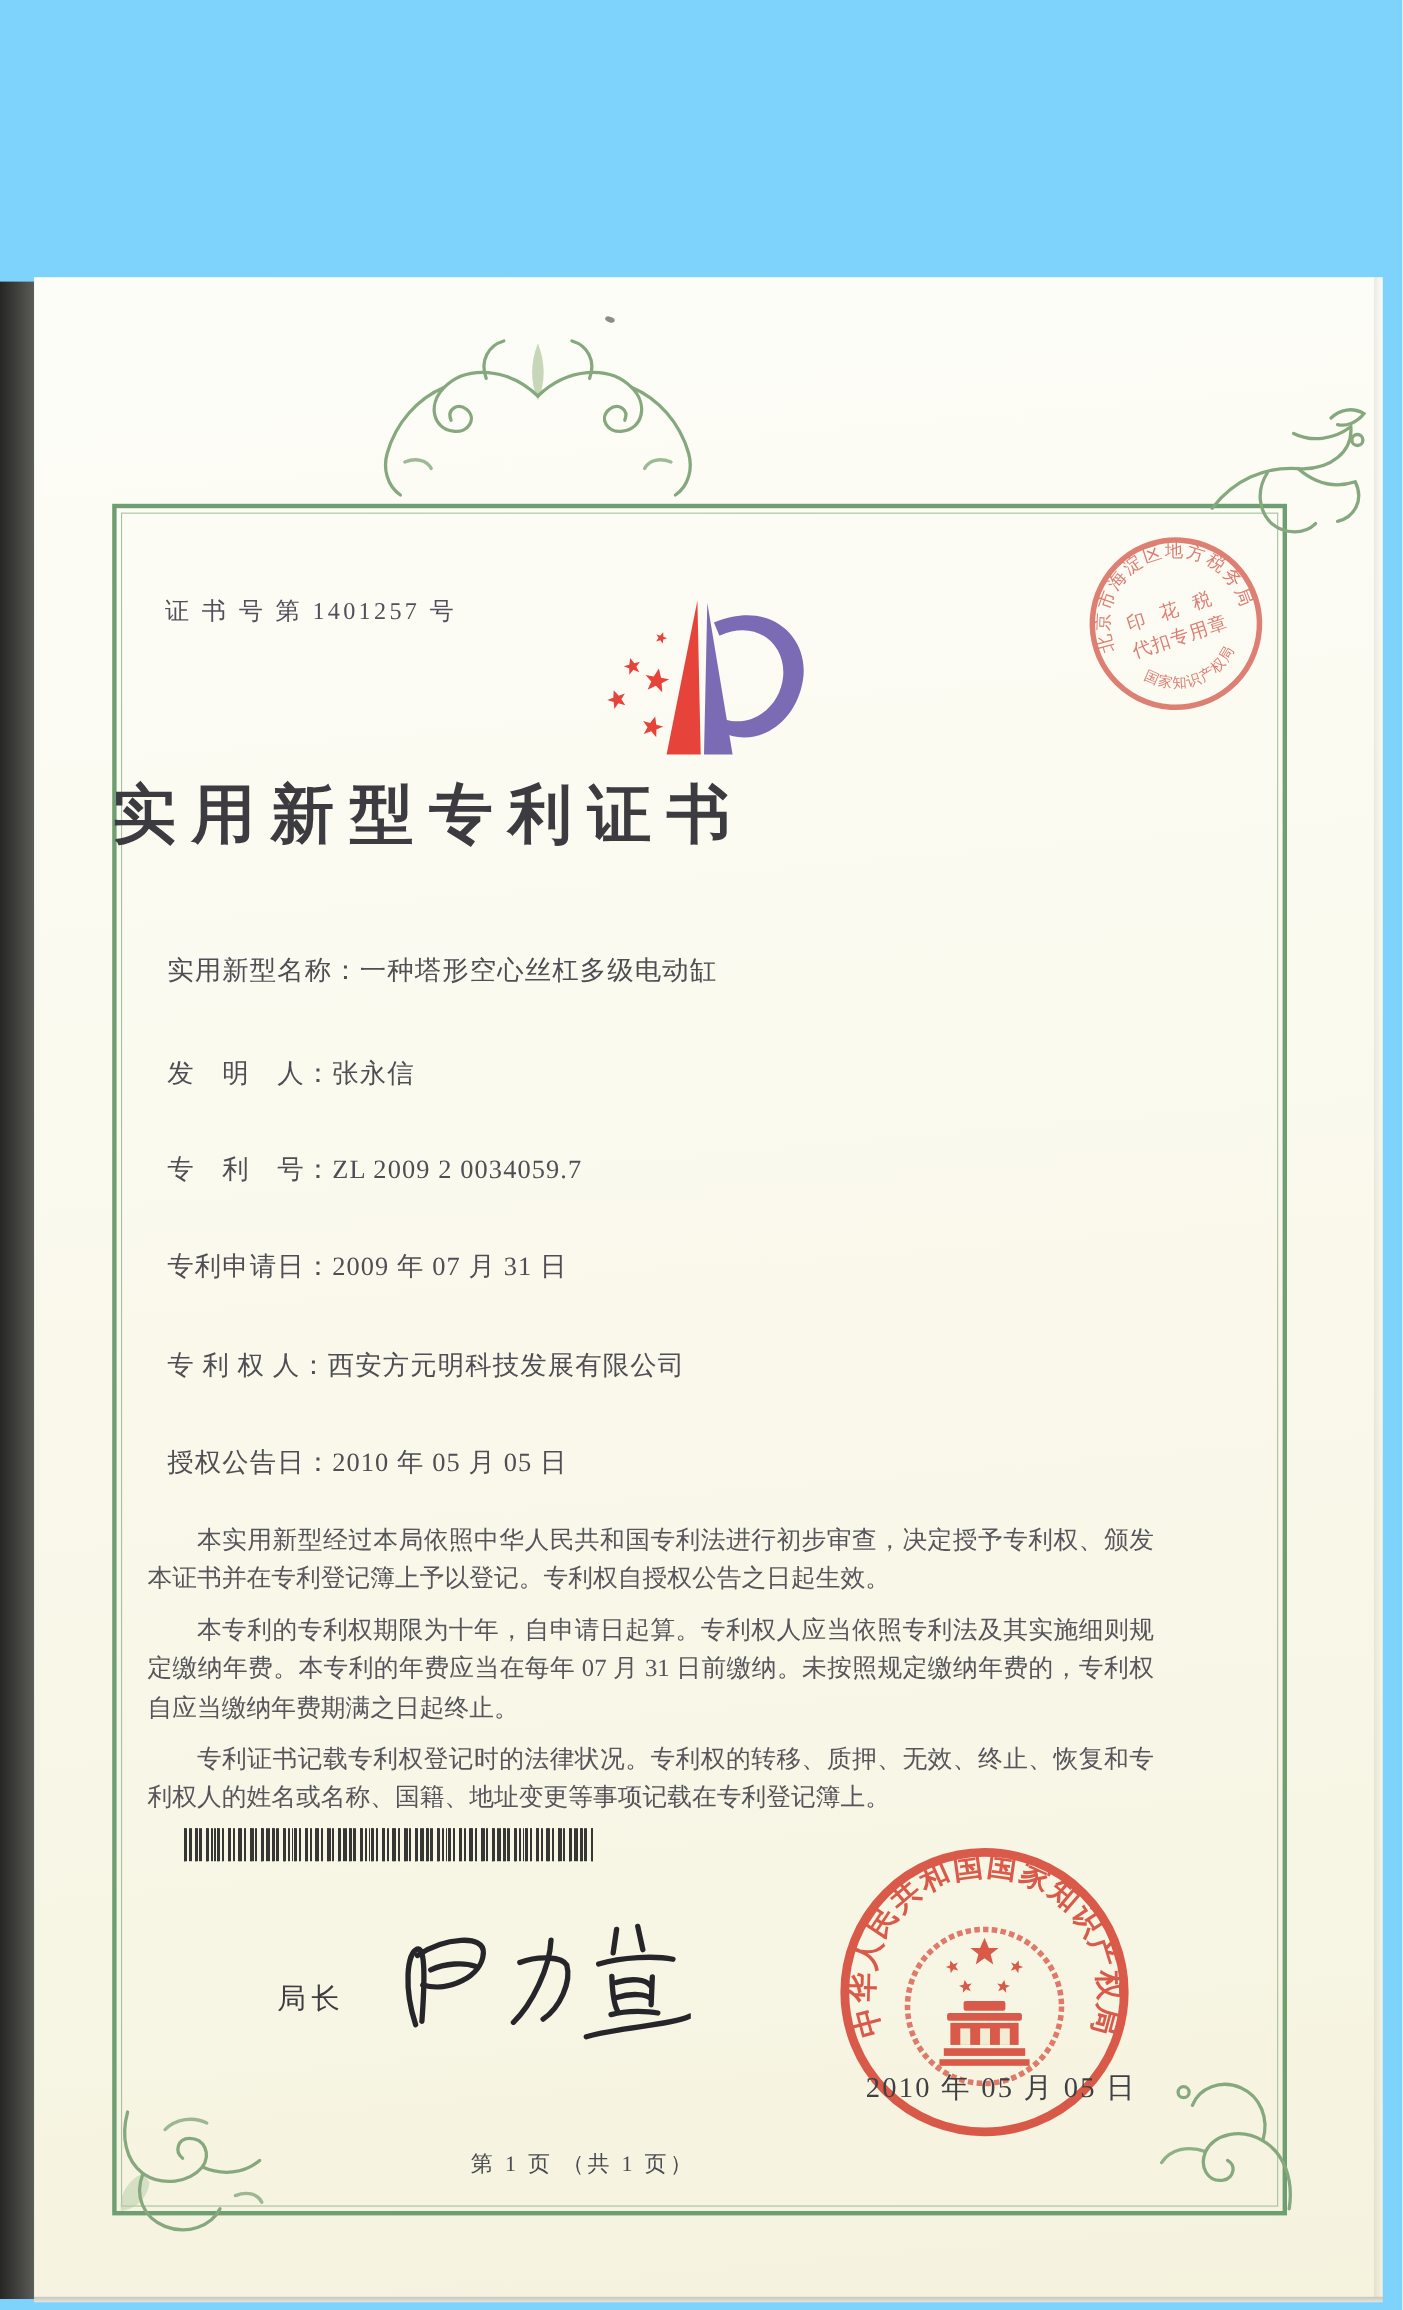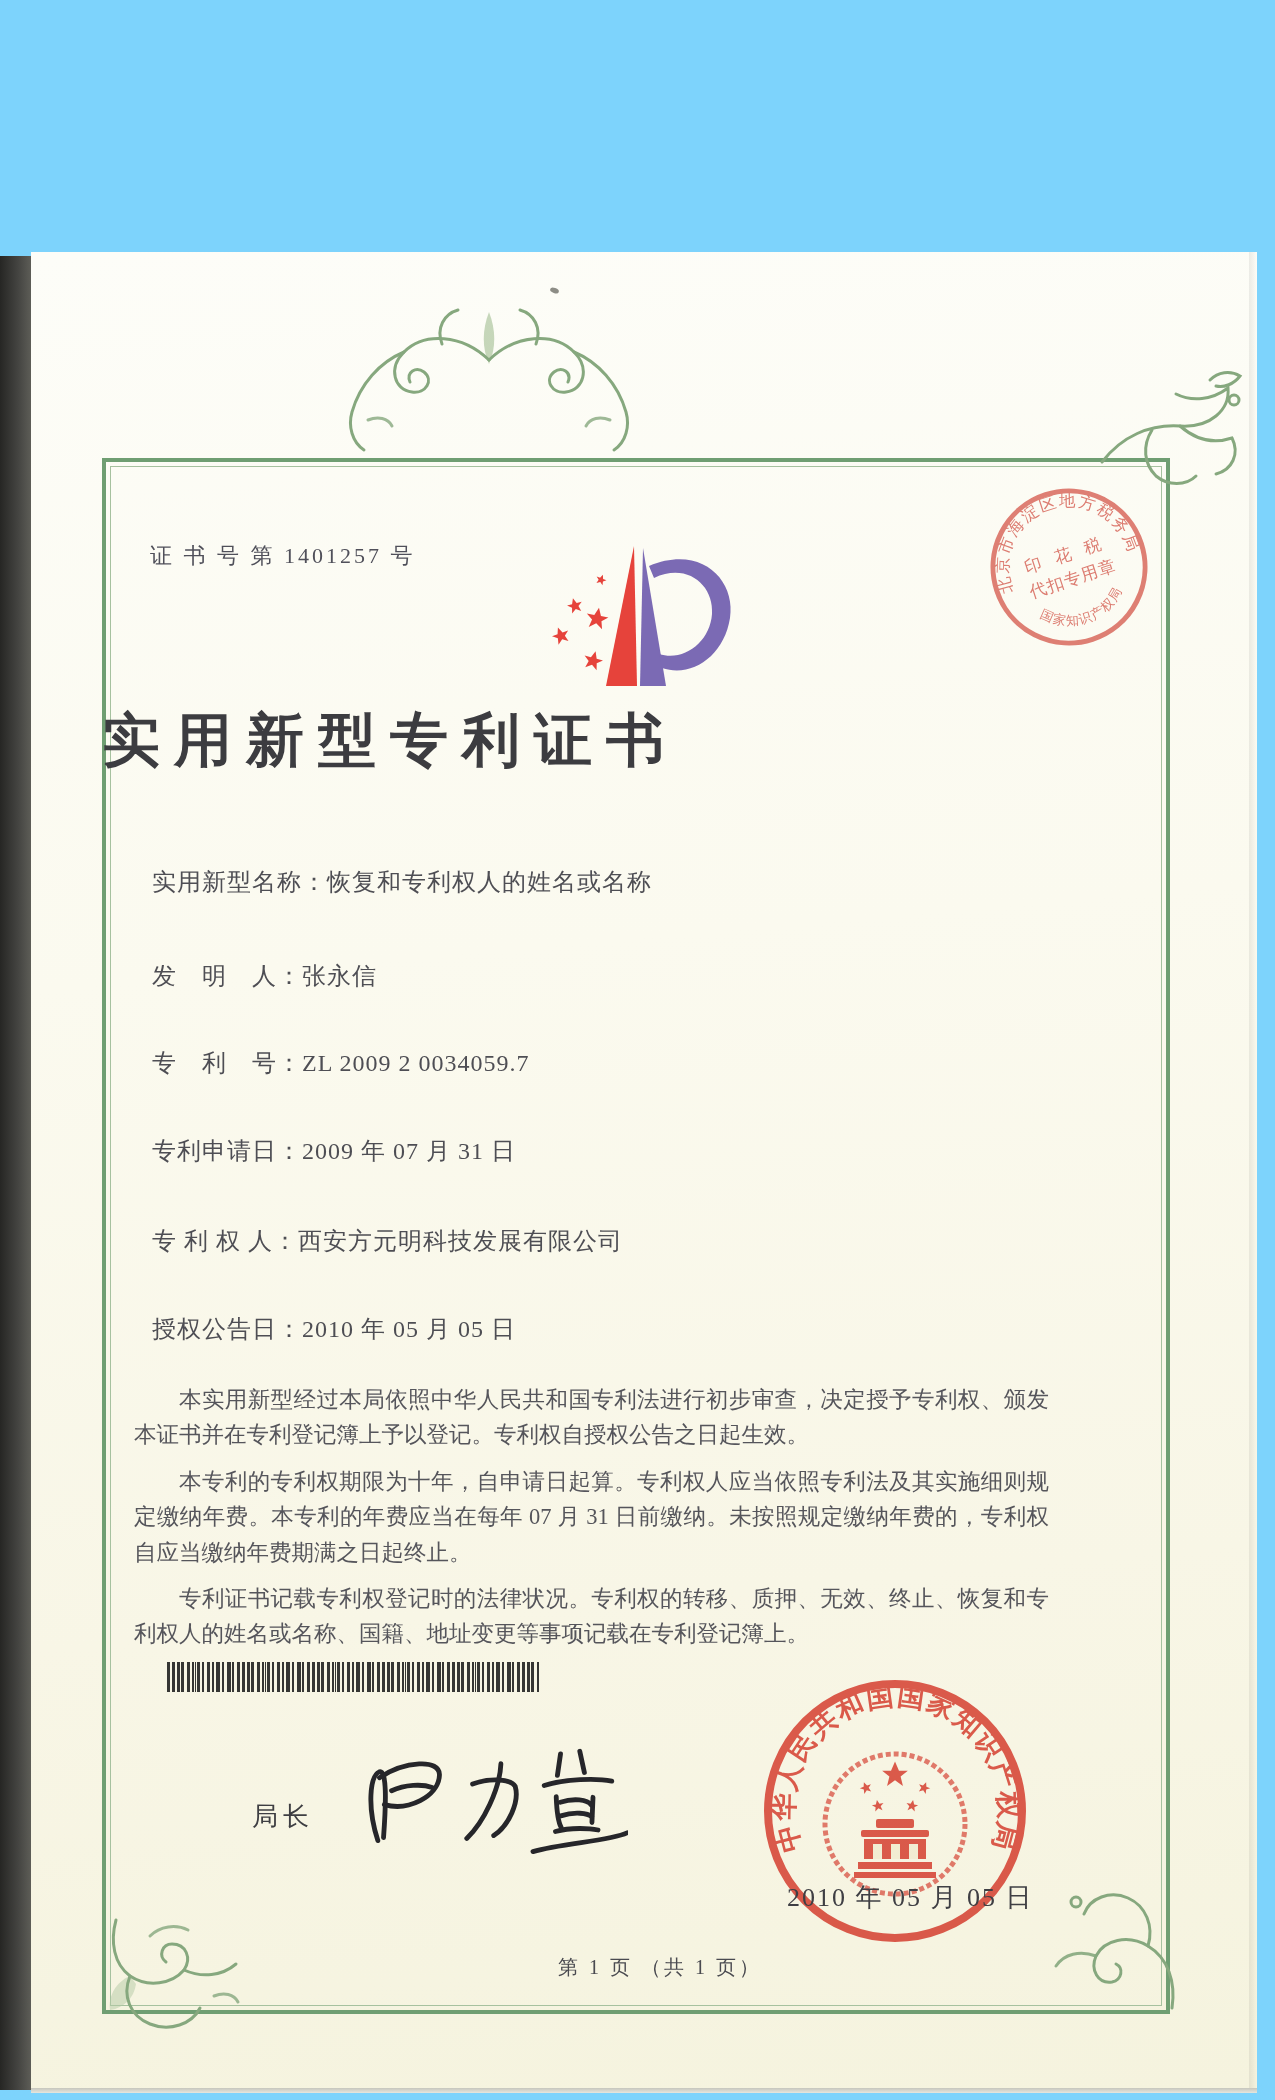--- a/index.html
+++ b/index.html
@@ -24,21 +24,21 @@
   .body-text{left:123px;top:1371px;width:937px;font-size:22.5px;line-height:35.4px;
         color:#55555b;text-align:justify;}
   .body-text p{margin:11px;text-indent:2em;}
   .barcode{left:167px;top:1662px;width:372px;height:30px;opacity:.88;
         background-image:
           repeating-linear-gradient(90deg,#1c1c1c 0 2px,transparent 2px 5px),
           repeating-linear-gradient(90deg,#1c1c1c 0 3px,transparent 3px 10px),
           repeating-linear-gradient(90deg,#1c1c1c 0 1px,transparent 1px 7px);}
   .director{left:252px;top:1799px;font-size:26px;letter-spacing:5px;color:#3e3e42;}
   .issue-date{left:787px;top:1880px;font-size:26px;letter-spacing:2px;color:#3f3f44;z-index:6;}
-  .footer{left:428px;top:1954px;width:334px;text-align:right;font-size:20px;
+  .footer{left:428px;top:1954px;width:334px;text-align:left;font-size:20px;
         letter-spacing:3px;color:#4a4a50;}
   .stamp{mix-blend-mode:multiply;}
   svg text{font-family:"Liberation Serif","DejaVu Serif",serif;}
   .flourish{color:#86a87e;}
 </style>
 </head>
 <body>
 
 <svg width="0" height="0" style="position:absolute" aria-hidden="true">
   <defs>
@@ -127,21 +127,21 @@
       <text font-size="16.5" letter-spacing="2"><textPath href="#taxTop" startOffset="50%" text-anchor="middle">北京市海淀区地方税务局</textPath></text>
       <text font-size="13" letter-spacing="1"><textPath href="#taxBottom" startOffset="50%" text-anchor="middle">国家知识产权局</textPath></text>
       <text x="81" y="74" text-anchor="middle" font-size="17" letter-spacing="5">印 花 税</text>
       <text x="81" y="99" text-anchor="middle" font-size="17" letter-spacing="1">代扣专用章</text>
     </g>
   </svg>
 
   <div class="abs title">实用新型专利证书</div>
 
   <div class="abs field-row" style="top:866px">
-    <span>实用新型名称：</span><span>恢复和专利权人的姓名或名称</span>
+    <span>实用新型名称：</span><span>一种塔形空心丝杠多级电动缸</span>
   </div>
   <div class="abs field-row" style="top:960px">
     <span>发　明　人：</span><span>张永信</span>
   </div>
   <div class="abs field-row" style="top:1047px">
     <span>专　利　号：</span><span>ZL 2009 2 0034059.7</span>
   </div>
   <div class="abs field-row" style="top:1135px">
     <span>专利申请日：</span><span>2009 年 07 月 31 日</span>
   </div>

